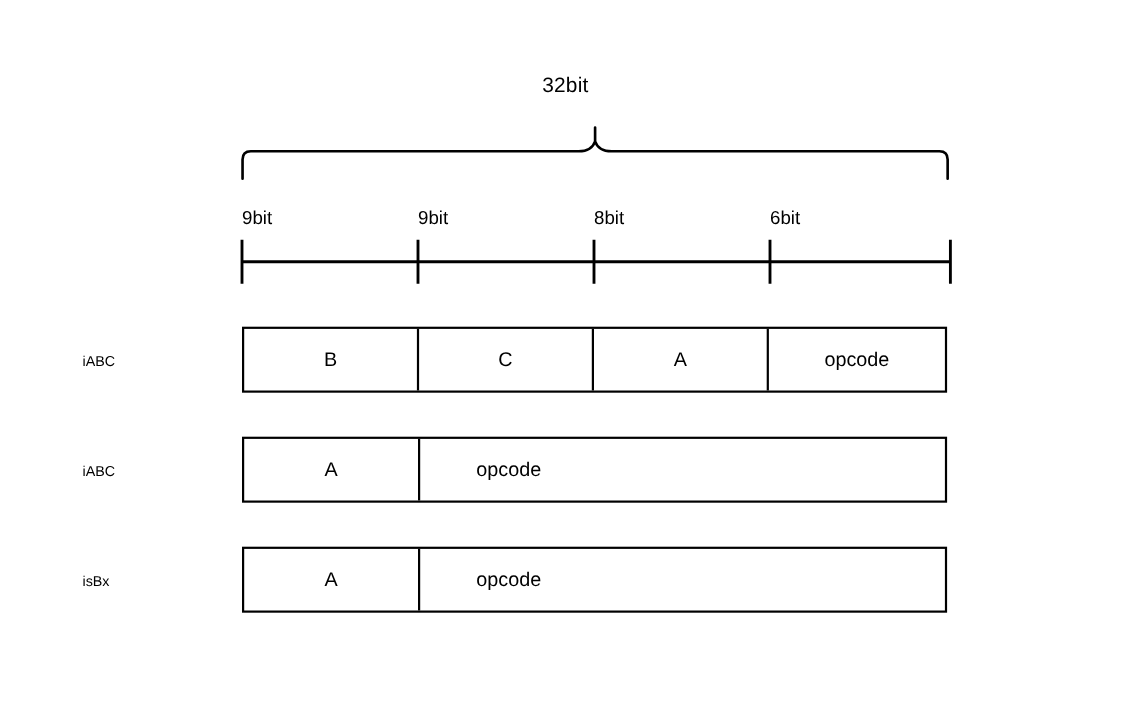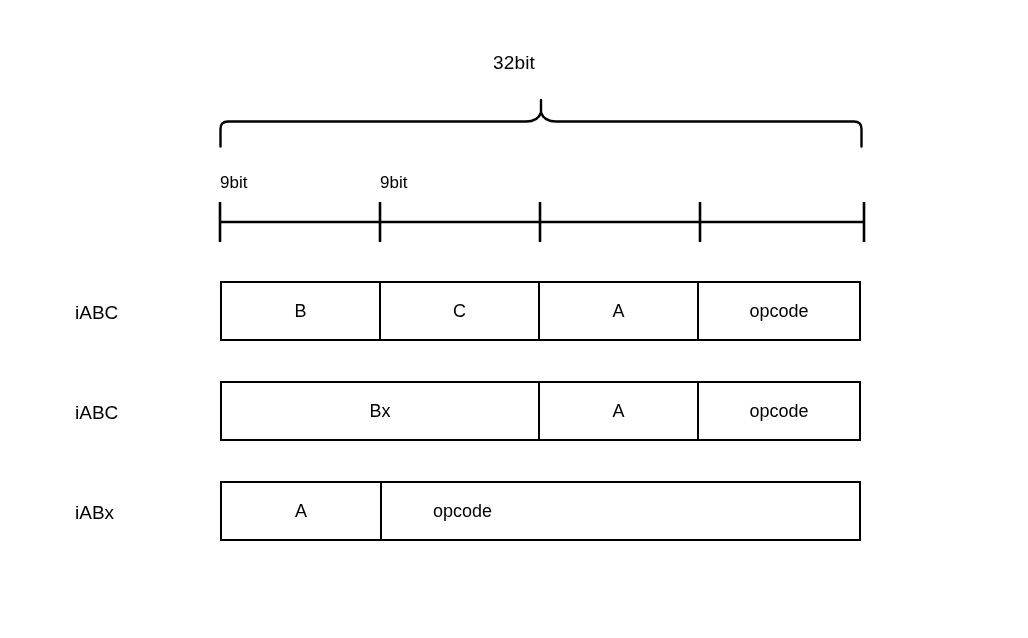--- a/index.html
+++ b/index.html
@@ -10,20 +10,21 @@
   body {
     font-family: "Liberation Sans", sans-serif;
     color: #000000;
   }
   #canvas {
     position: relative;
     width: 1028px;
     height: 616px;
     background: #ffffff;
     overflow: hidden;
+    margin-top: 16px;
   }
 
   
   .width-label {
     position: absolute;
     left: 0;
     width: 1028px;
     text-align: center;
     font-size: 19px;
     line-height: 19px;
@@ -48,21 +49,21 @@
   .bit-label {
     position: absolute;
     font-size: 17px;
     line-height: 17px;
     white-space: nowrap;
   }
 
   
   .row-label {
     position: absolute;
-    font-size: 19px;
+    font-size: 13px;
     line-height: 19px;
     white-space: nowrap;
     text-align: left;
   }
 
   .field-row {
     position: absolute;
     display: flex;
     box-sizing: border-box;
     border: 2.5px solid #000000;
@@ -91,20 +92,22 @@
 
   <div class="brace-wrap" style="left:214px; top:96px;">
     <svg width="654" height="56" viewBox="0 0 654 56" fill="none" xmlns="http://www.w3.org/2000/svg">
       <path d="M6.5 50.5 L6.5 33 Q6.5 25.5 14 25.5 L312 25.5 Q324 25.5 327 16.5 L327 4
                L327 16.5 Q330 25.5 342 25.5 L640 25.5 Q647.5 25.5 647.5 33 L647.5 50.5" stroke="#000000" stroke-width="2.4" stroke-linecap="round" stroke-linejoin="round" fill="none"></path>
     </svg>
   </div>
 
   <div class="bit-label" style="left:220px; top:174px; width:160px;">9bit</div>
   <div class="bit-label" style="left:380px; top:174px; width:160px;">9bit</div>
+  <div class="bit-label" style="left:540px; top:174px; width:160px;">8bit</div>
+  <div class="bit-label" style="left:700px; top:174px; width:161px;">6bit</div>
 
   <div class="ruler" style="left:216px; top:198px;">
     <svg width="652" height="50" viewBox="0 0 652 50" fill="none" xmlns="http://www.w3.org/2000/svg">
       <line x1="4" y1="24" x2="648" y2="24" stroke="#000000" stroke-width="2.6"></line>
       <line x1="4" y1="4" x2="4" y2="44" stroke="#000000" stroke-width="2.6"></line>
       <line x1="164" y1="4" x2="164" y2="44" stroke="#000000" stroke-width="2.6"></line>
       <line x1="324" y1="4" x2="324" y2="44" stroke="#000000" stroke-width="2.6"></line>
       <line x1="484" y1="4" x2="484" y2="44" stroke="#000000" stroke-width="2.6"></line>
       <line x1="648" y1="4" x2="648" y2="44" stroke="#000000" stroke-width="2.6"></line>
     </svg>
@@ -113,24 +116,23 @@
   <div class="row-label" style="left:75px; top:303px;">iABC</div>
   <div class="field-row" style="left:220px; top:281px; width:641px; height:60px;">
     <div class="field-cell" style="width:160px;">B</div>
     <div class="field-cell" style="width:160px;">C</div>
     <div class="field-cell" style="width:160px;">A</div>
     <div class="field-cell" style="width:161px;">opcode</div>
   </div>
 
   <div class="row-label" style="left:75px; top:403px;">iABC</div>
   <div class="field-row" style="left:220px; top:381px; width:641px; height:60px;">
-    <div class="field-cell" style="width:320px;">Bx</div>
     <div class="field-cell" style="width:160px;">A</div>
     <div class="field-cell" style="width:161px;">opcode</div>
   </div>
 
-  <div class="row-label" style="left:75px; top:503px;">iABx</div>
+  <div class="row-label" style="left:75px; top:503px;">isBx</div>
   <div class="field-row" style="left:220px; top:481px; width:641px; height:60px;">
     <div class="field-cell" style="width:160px;">A</div>
     <div class="field-cell" style="width:161px;">opcode</div>
   </div>
 
 </div>
 
 </body></html>

